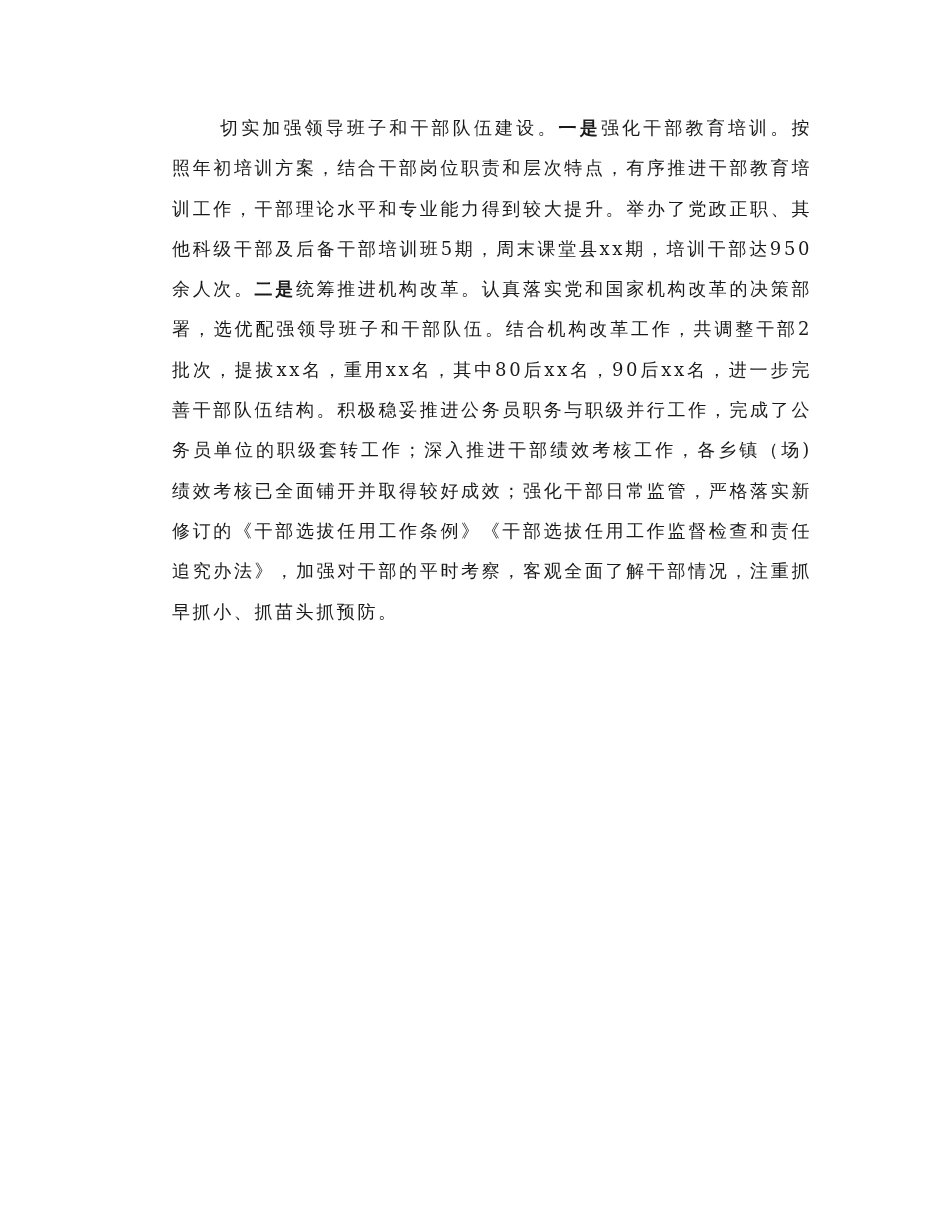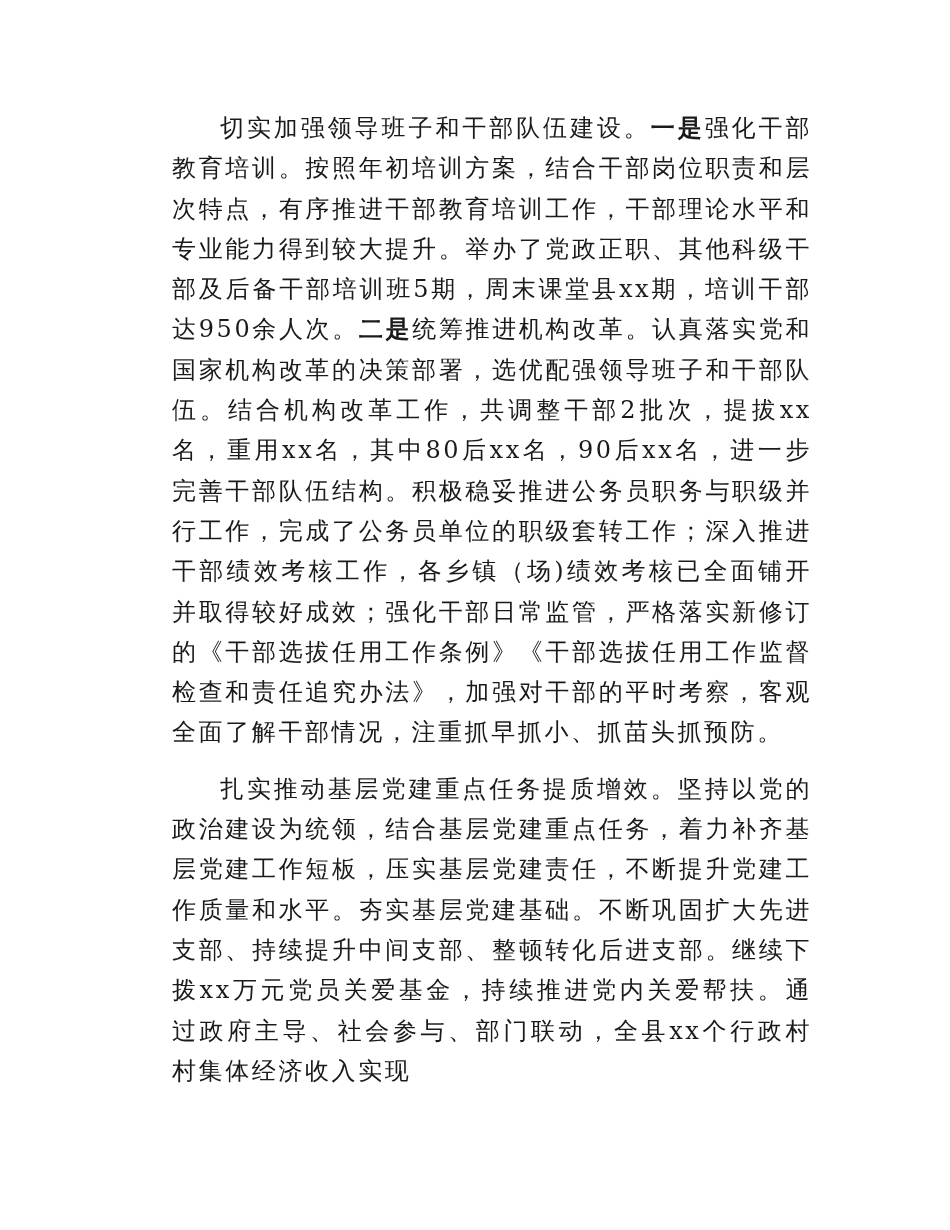--- a/index.html
+++ b/index.html
@@ -1,24 +1,23 @@
 <!DOCTYPE html>
 <html><head>
 <meta charset="utf-8">
 <style>
   html, body { margin: 0; padding: 0; background: #ffffff; }
   body { width: 950px; height: 1230px; position: relative; overflow: hidden; }
   .page {
     position: absolute; left: 172px; top: 108px; width: 640px;
     font-family: "DejaVu Serif", "Liberation Serif", serif;
-    font-size: 24px; color: #1a1a1a;
+    font-size: 18px; color: #1a1a1a;
   }
   .para { margin: 0; line-height: 40.3px; text-align: justify; text-indent: 48px; letter-spacing: 2.6px; }
   .para + .para { margin-top: 16px; }
   .b { font-weight: bold; font-family: "DejaVu Sans", "Liberation Sans", sans-serif; }
 </style>
 </head>
 <body>
 
 <div class="page">
   <p class="para"><span>切实加强领导班子和干部队伍建设。</span><span class="b">一是</span><span>强化干部教育培训。按照年初培训方案，结合干部岗位职责和层次特点，有序推进干部教育培训工作，干部理论水平和专业能力得到较大提升。举办了党政正职、其他科级干部及后备干部培训班5期，周末课堂县xx期，培训干部达950余人次。</span><span class="b">二是</span><span>统筹推进机构改革。认真落实党和国家机构改革的决策部署，选优配强领导班子和干部队伍。结合机构改革工作，共调整干部2批次，提拔xx名，重用xx名，其中80后xx名，90后xx名，进一步完善干部队伍结构。积极稳妥推进公务员职务与职级并行工作，完成了公务员单位的职级套转工作；深入推进干部绩效考核工作，各乡镇（场)绩效考核已全面铺开并取得较好成效；强化干部日常监管，严格落实新修订的《干部选拔任用工作条例》《干部选拔任用工作监督检查和责任追究办法》，加强对干部的平时考察，客观全面了解干部情况，注重抓早抓小、抓苗头抓预防。</span></p>
-  <p class="para"><span>扎实推动基层党建重点任务提质增效。坚持以党的政治建设为统领，结合基层党建重点任务，着力补齐基层党建工作短板，压实基层党建责任，不断提升党建工作质量和水平。夯实基层党建基础。不断巩固扩大先进支部、持续提升中间支部、整顿转化后进支部。继续下拨xx万元党员关爱基金，持续推进党内关爱帮扶。通过政府主导、社会参与、部门联动，全县xx个行政村村集体经济收入实现</span></p>
 </div>
 
 </body></html>

